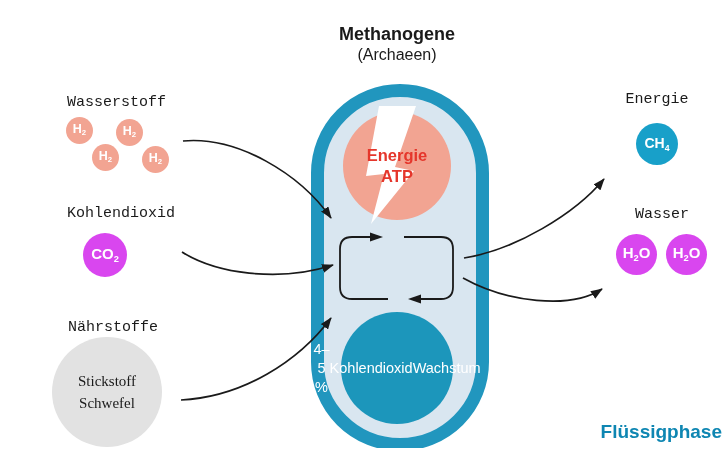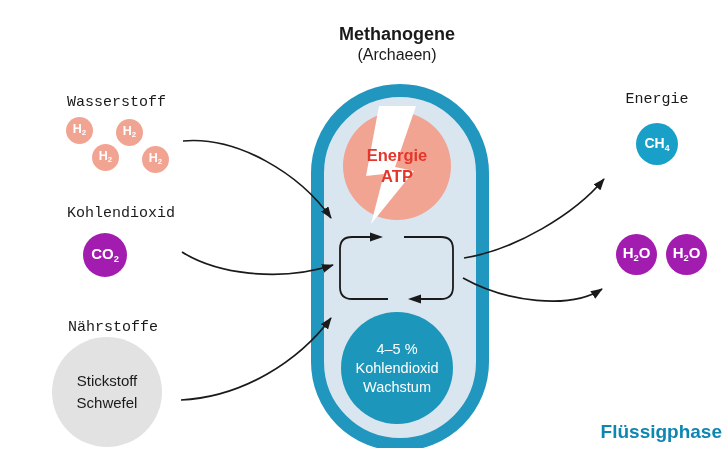--- a/index.html
+++ b/index.html
@@ -17,30 +17,30 @@
   .title-main{font-size:18px;font-weight:bold;text-align:center;}
   .title-sub{font-size:16px;text-align:center;}
   .bubble{
     border-radius:50%;
     display:flex;align-items:center;justify-content:center;
     color:#ffffff;font-weight:bold;
     line-height:1;white-space:nowrap;
   }
   .bubble .sub{font-size:0.62em;vertical-align:-0.30em;line-height:1;}
   .bubble.salmon{background:#F2A492;}
-  .bubble.gray{background:#a21caf;}
+  .bubble.gray{background:#d946ef;}
   .h2b{width:27px;height:27px;font-size:12.5px;}
   .co2b{width:44px;height:44px;font-size:15px;}
   .ch4b{width:42px;height:42px;font-size:14px;background:#18A0C9;}
   .h2ob{width:41px;height:41px;font-size:15px;}
   .nutrients-circle{
     width:110px;height:110px;border-radius:50%;
     background:#E2E2E2;color:#1a1a1a;
     display:flex;flex-direction:column;align-items:center;justify-content:center;
-    font-size:15px;line-height:22px;text-align:center;
+    font-size:15px;line-height:22px;text-align:center;font-family:Liberation Serif, serif;
   }
   .capsule{
     box-sizing:border-box;
     width:178px;height:367px;
     border:13px solid #2196BE;
     border-radius:90px;
     background:#D9E6F0;
   }
   .energy-circle{
     width:108px;height:108px;border-radius:50%;
@@ -54,21 +54,21 @@
   }
   .bolt-svg{position:absolute;left:0;top:-10px;z-index:2;}
   .metabolism-box{
     width:113px;height:62px;
     display:flex;align-items:center;justify-content:center;
     font-size:16px;color:#1a1a1a;
   }
   .growth-circle{
     width:112px;height:112px;border-radius:50%;
     background:#1C96BB;color:#ffffff;
-    display:flex;flex-direction:column;align-items:center;justify-content:center;
+    display:flex;flex-direction:row;align-items:center;justify-content:center;
     font-size:14.5px;line-height:19px;text-align:center;
   }
   .phase-label{font-size:19px;font-weight:bold;color:#0E86B2;white-space:nowrap;}
   .arrows-layer{position:absolute;left:0;top:0;z-index:4;pointer-events:none;}
 </style>
 </head>
 <body>
 
 <div class="canvas">
 
@@ -118,20 +118,21 @@
     <span>4–5 %</span>
     <span>Kohlendioxid</span>
     <span>Wachstum</span>
   </div>
 
   <div class="abs label centered" style="left:607px;top:91px;width:100px;">Energie</div>
   <div class="abs bubble ch4b" style="left:636px;top:123px;">
     <span><span>CH</span><span class="sub">4</span></span>
   </div>
 
+  <div class="abs label centered" style="left:612px;top:206px;width:100px;">Wasser</div>
   <div class="abs bubble gray h2ob" style="left:616px;top:234px;">
     <span><span>H</span><span class="sub">2</span><span>O</span></span>
   </div>
   <div class="abs bubble gray h2ob" style="left:666px;top:234px;">
     <span><span>H</span><span class="sub">2</span><span>O</span></span>
   </div>
 
   <div class="abs phase-label" style="right:6px;top:421px;padding-left:18px;">Flüssigphase</div>
 
   <svg class="arrows-layer" width="728" height="459" viewBox="0 0 728 459">

